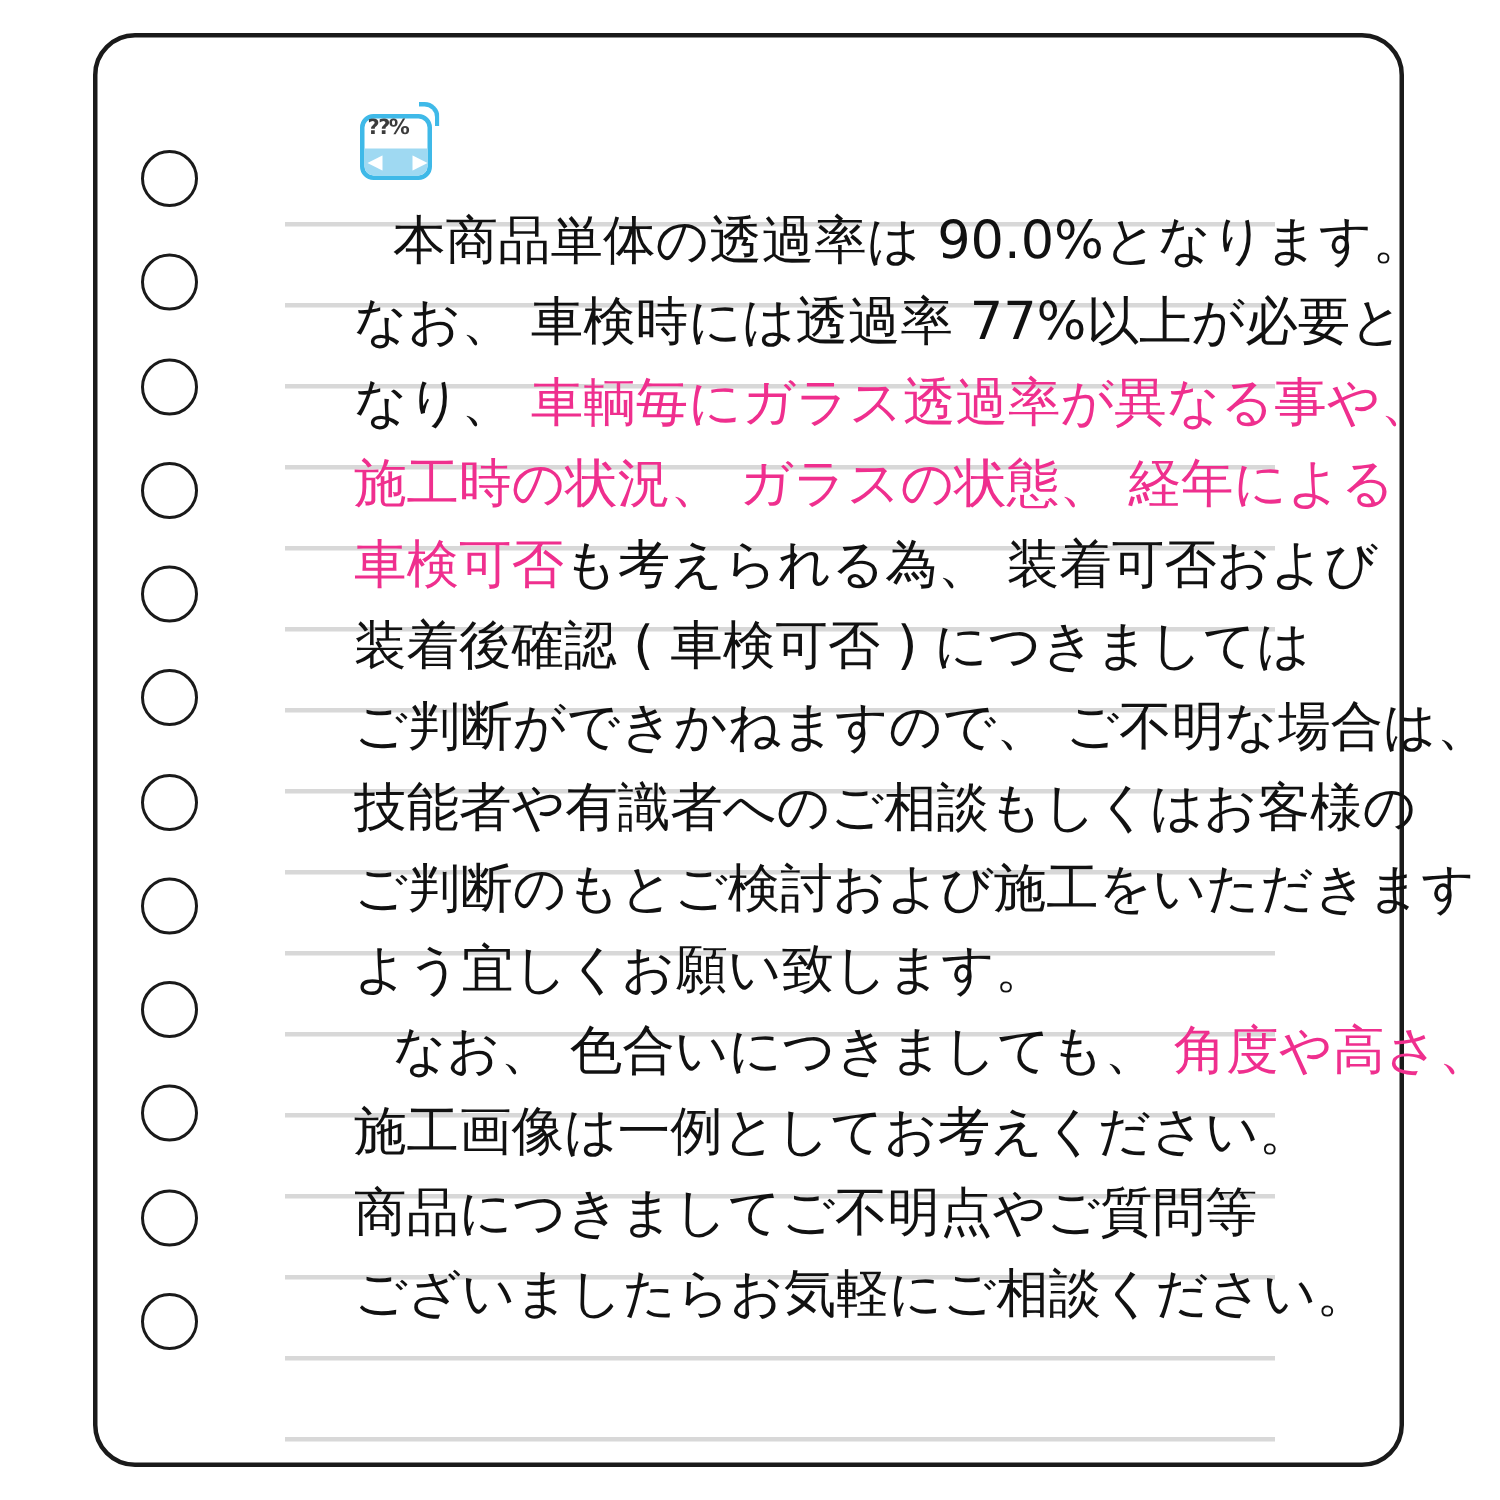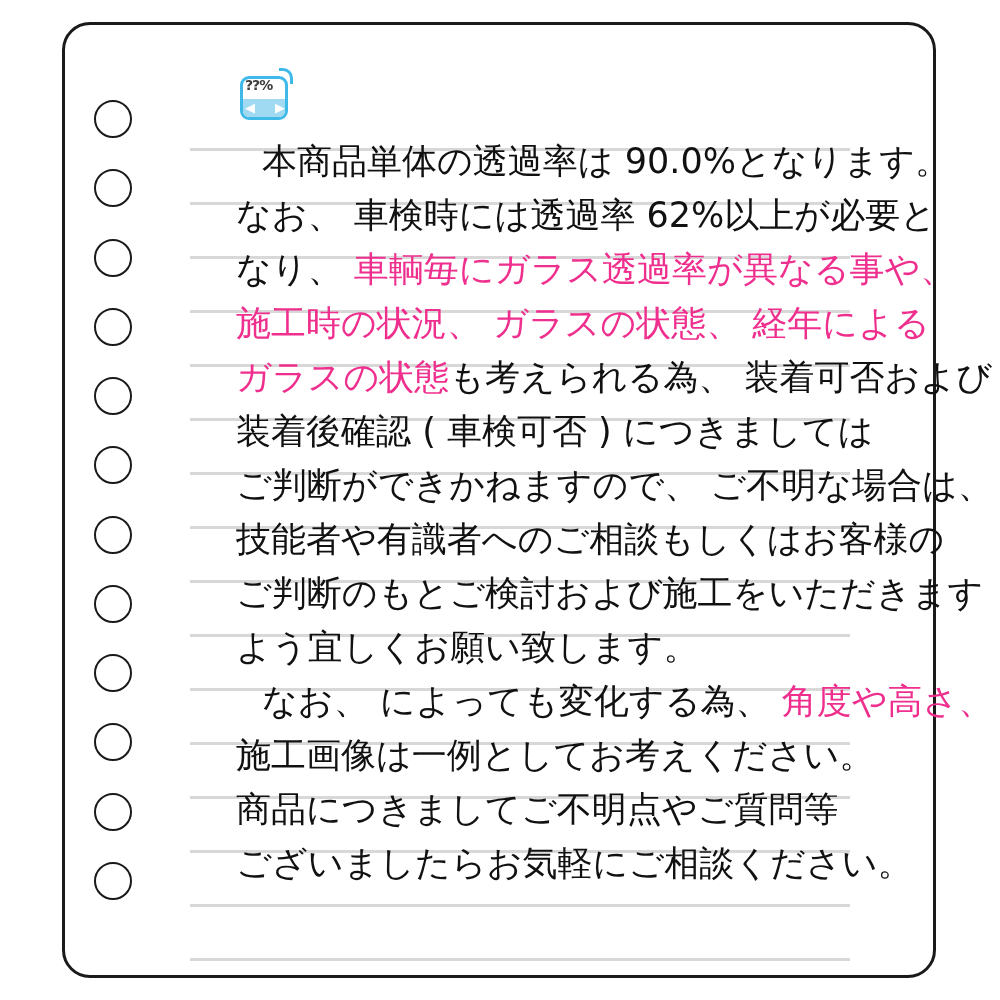--- a/index.html
+++ b/index.html
@@ -220,29 +220,29 @@
         <div class="badge-q">??%</div>
         <div class="badge-arrows">
           <span>◀</span>
           <span>▶</span>
         </div>
       </div>
     </div>
 
     <div class="para" id="body">
         <div class="line indent"><span>本商品単体の透過率は 90.0%となります。</span></div>
-        <div class="line"><span>なお、 車検時には透過率 62%以上が必要と</span></div>
+        <div class="line"><span>なお、 車検時には透過率 77%以上が必要と</span></div>
         <div class="line"><span>なり、 </span><span class="pink">車輌毎にガラス透過率が異なる事や、</span></div>
         <div class="line"><span class="pink">施工時の状況、 ガラスの状態、 経年による</span></div>
-        <div class="line"><span class="pink">ガラスの状態</span><span>も考えられる為、 装着可否および</span></div>
+        <div class="line"><span class="pink">車検可否</span><span>も考えられる為、 装着可否および</span></div>
         <div class="line"><span>装着後確認 ( 車検可否 ) につきましては</span></div>
         <div class="line"><span>ご判断ができかねますので、 ご不明な場合は、</span></div>
         <div class="line"><span>技能者や有識者へのご相談もしくはお客様の</span></div>
         <div class="line"><span>ご判断のもとご検討および施工をいただきます</span></div>
         <div class="line"><span>よう宜しくお願い致します。</span></div>
-        <div class="line indent"><span>なお、 によっても変化する為、 </span><span class="pink">角度や高さ、</span></div>
+        <div class="line indent"><span>なお、 色合いにつきましても、 </span><span class="pink">角度や高さ、</span></div>
         <div class="line center2"><span>施工画像は一例としてお考えください。</span></div>
         <div class="line center"><span>商品につきましてご不明点やご質問等</span></div>
         <div class="line center"><span>ございましたらお気軽にご相談ください。</span></div>
       </div>
 
   </div>
 </div>
 
 </body></html>

